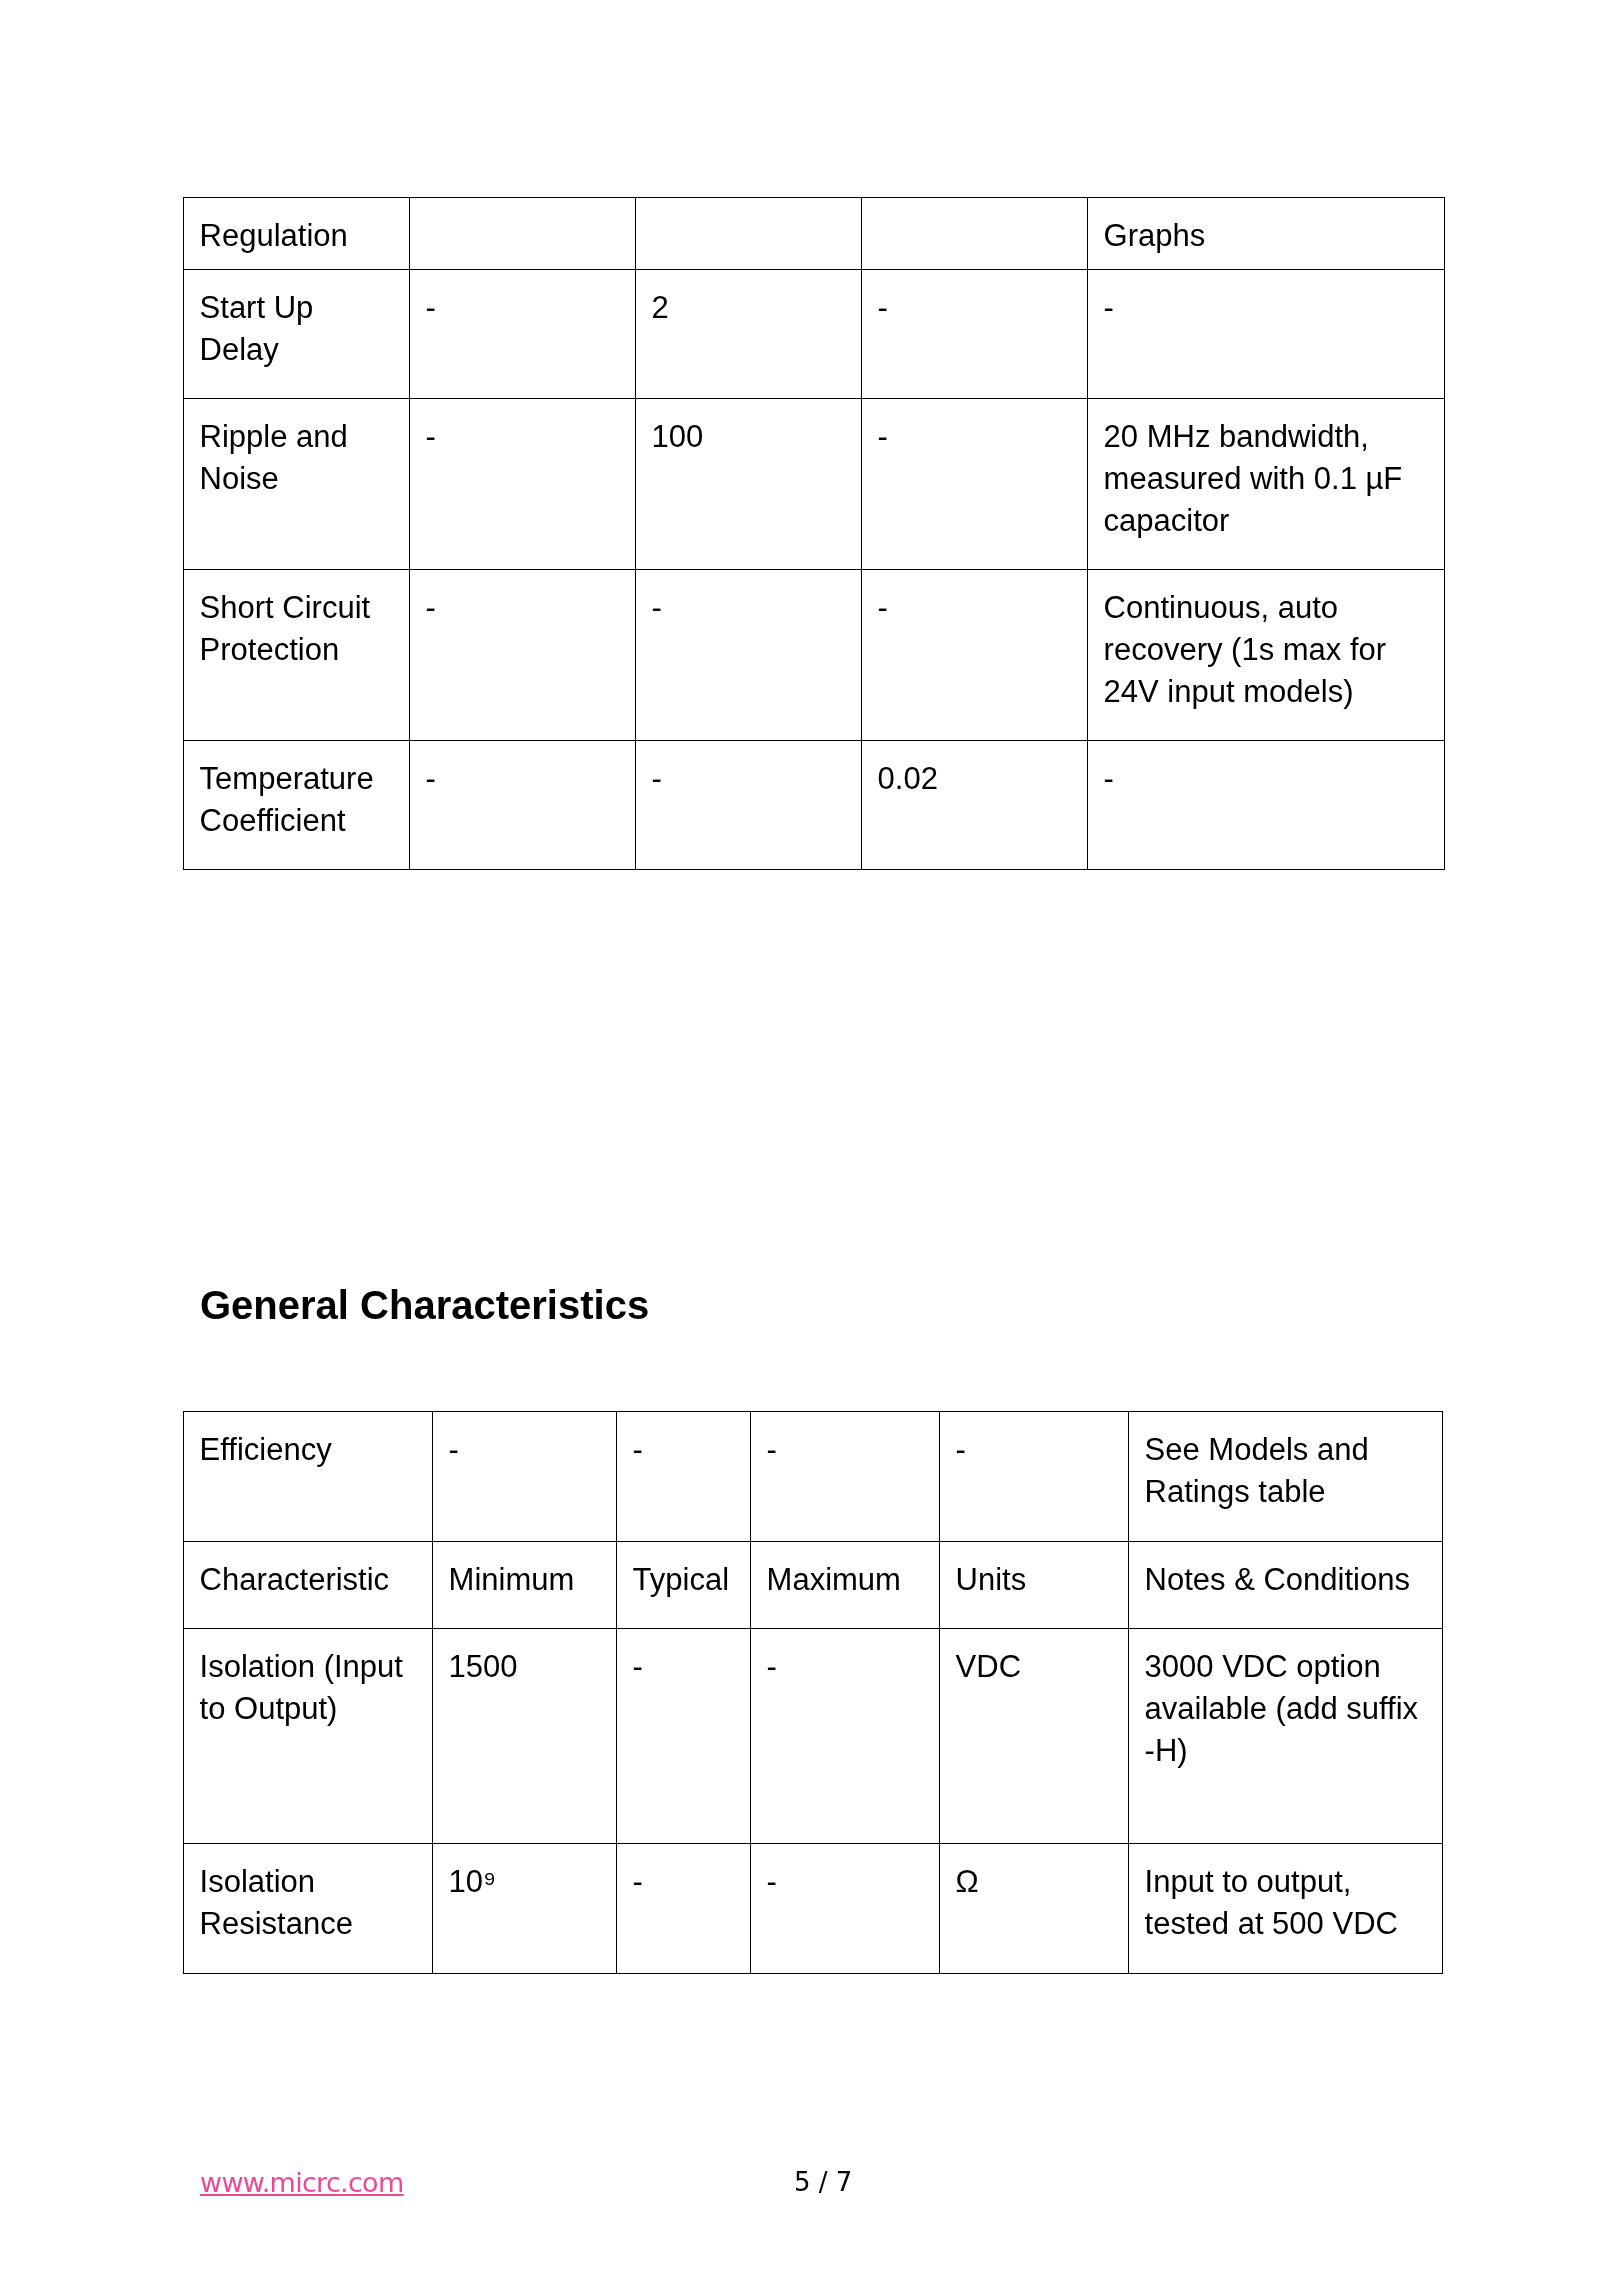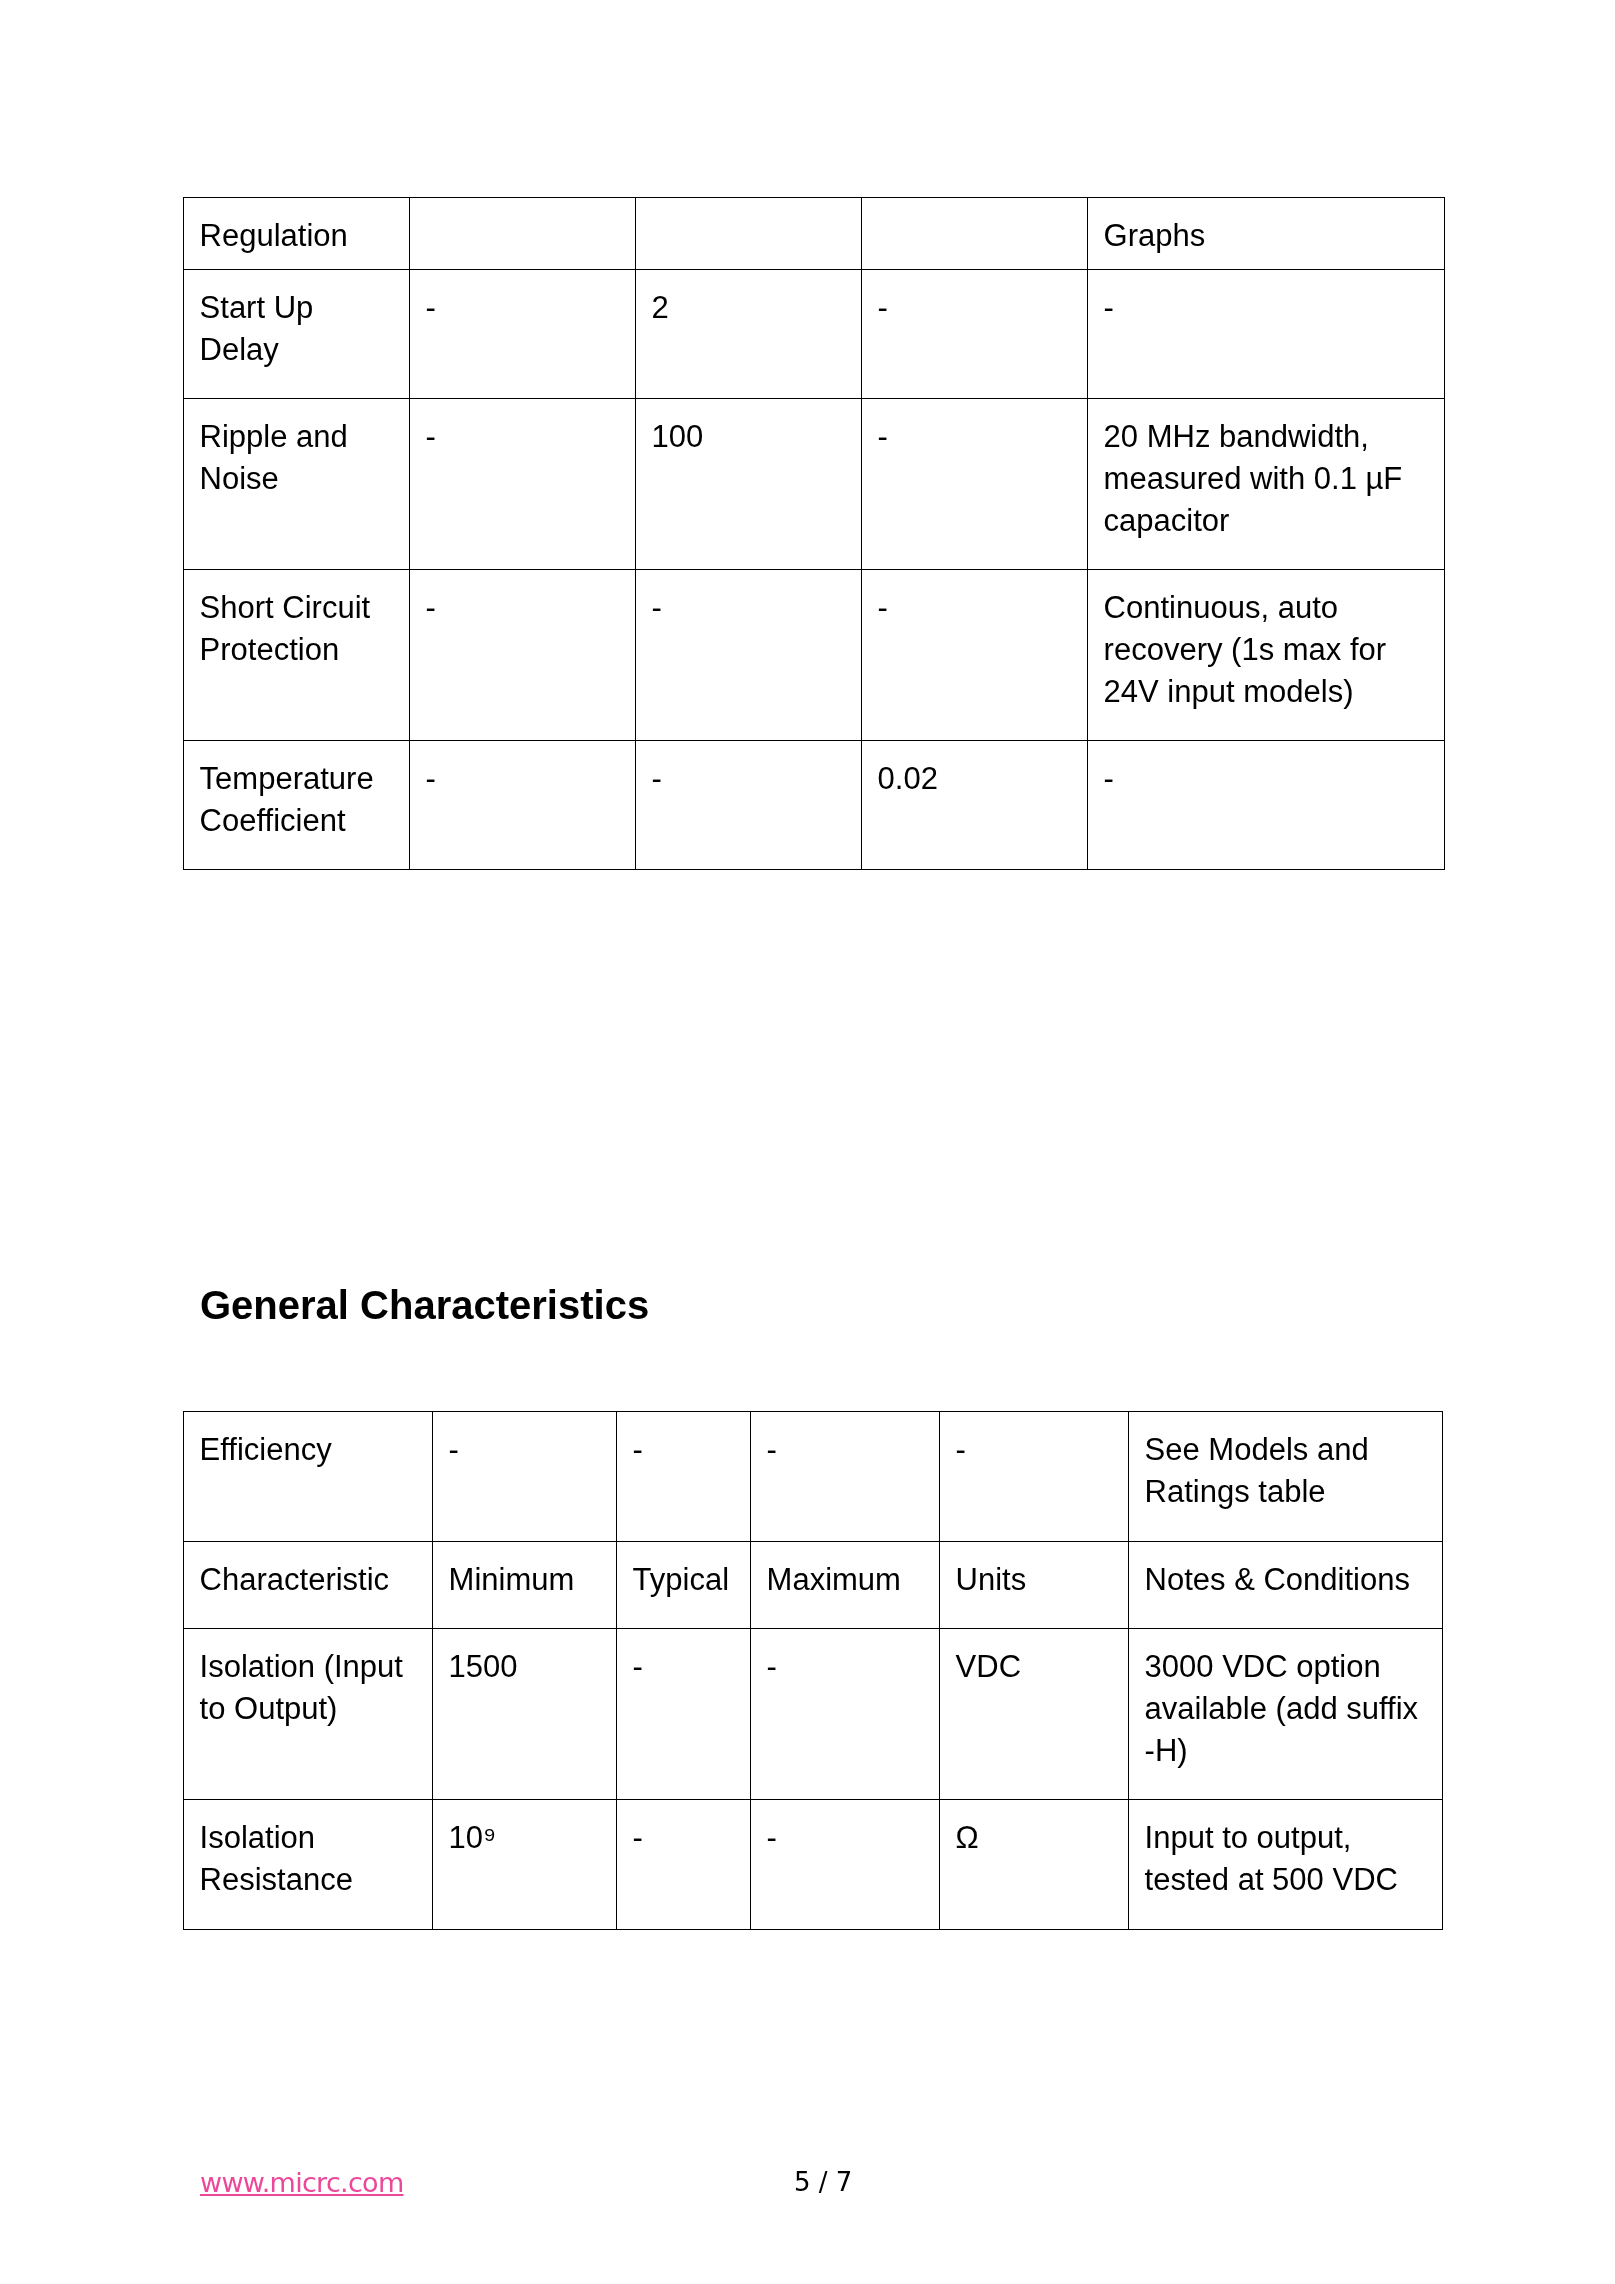--- a/index.html
+++ b/index.html
@@ -88,21 +88,21 @@
       <td>See Models and Ratings table</td>
     </tr>
     <tr style="height:87px">
       <td>Characteristic</td>
       <td>Minimum</td>
       <td>Typical</td>
       <td>Maximum</td>
       <td>Units</td>
       <td>Notes &amp; Conditions</td>
     </tr>
-    <tr style="height:171px">
+    <tr style="height:215px">
       <td>Isolation (Input to Output)</td>
       <td>1500</td>
       <td>-</td>
       <td>-</td>
       <td>VDC</td>
       <td>3000 VDC option available (add suffix -H)</td>
     </tr>
     <tr style="height:130px">
       <td>Isolation Resistance</td>
       <td>10⁹</td>

